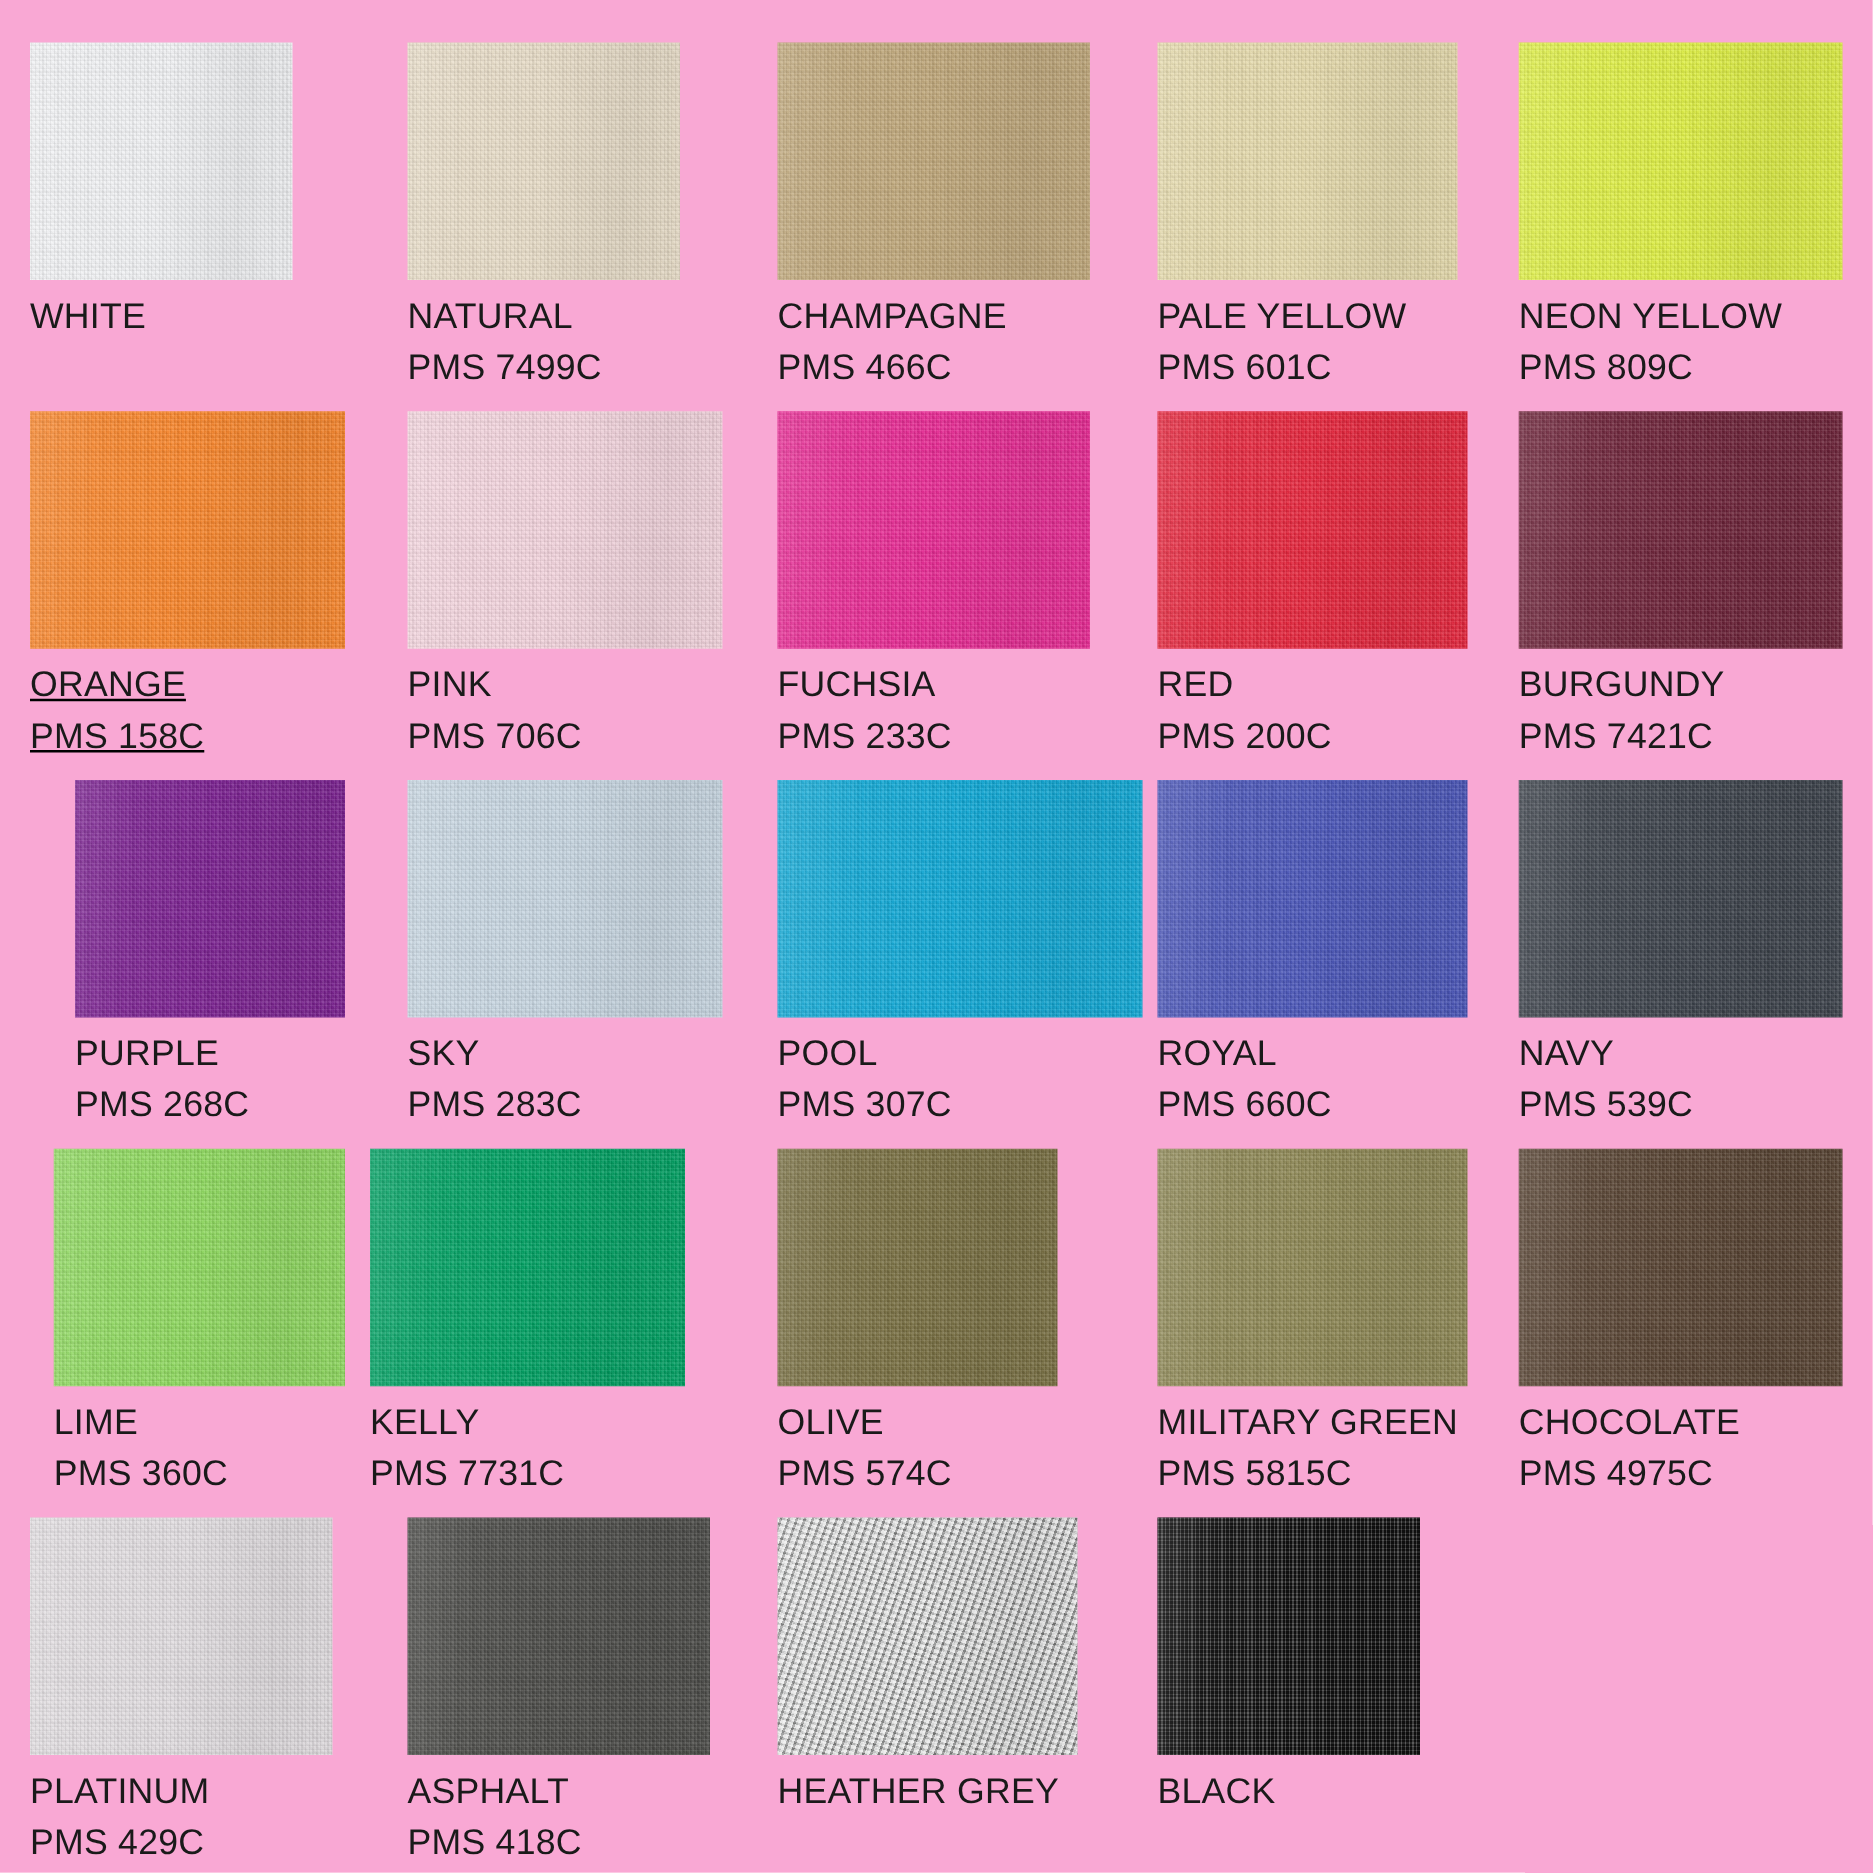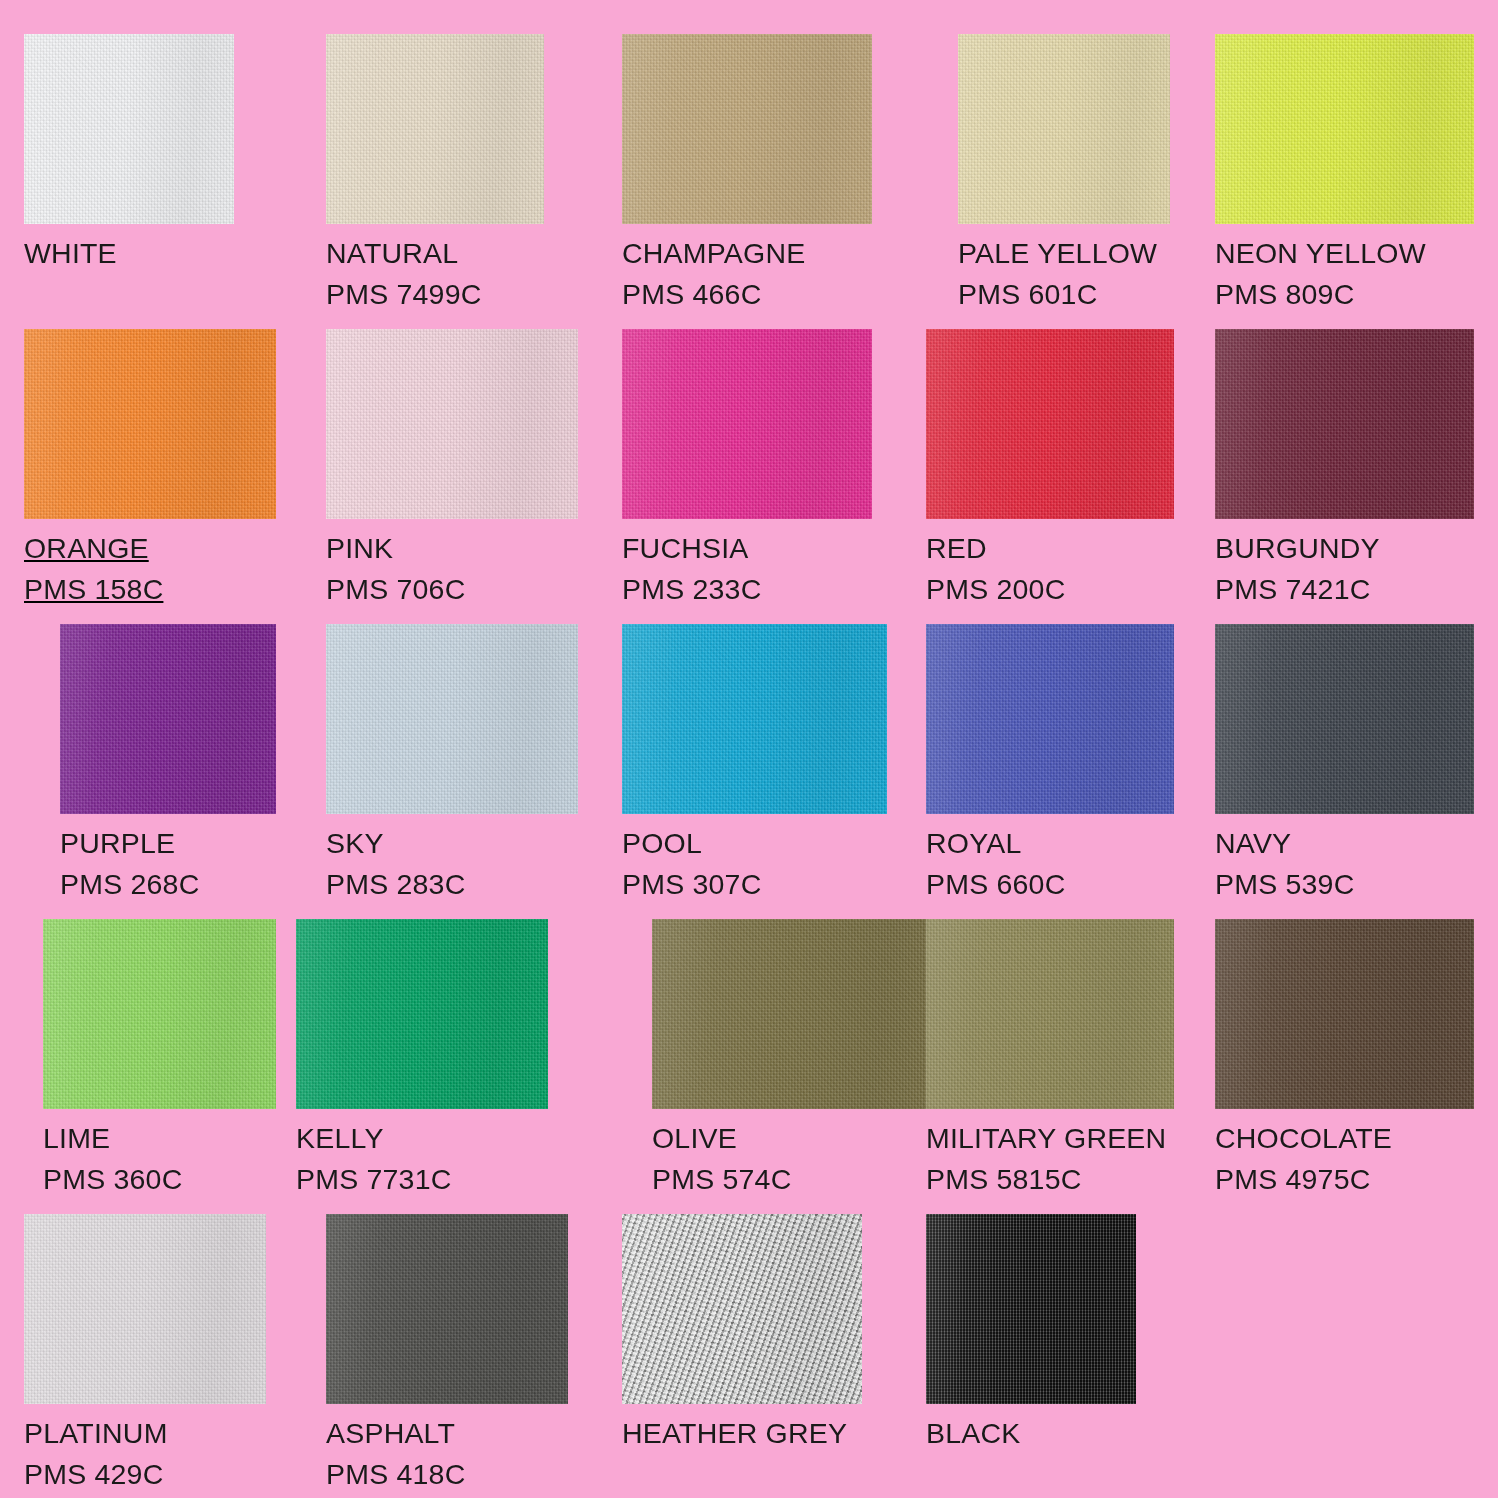--- a/index.html
+++ b/index.html
@@ -152,21 +152,21 @@
     <div class="swatch-cell" style="left: 622px; top: 34px; width: 250px;">
       <div class="swatch" style="background: rgb(191, 167, 122); height: 190px;">
         <div class="weave"></div>
         <div class="sheen"></div>
       </div>
       <div class="labels">
         <span class="color-name">CHAMPAGNE</span>
         <span class="pms-code">PMS 466C</span>
       </div>
     </div>
-    <div class="swatch-cell" style="left: 926px; top: 34px; width: 212px; margin-left: 32px;">
+    <div class="swatch-cell" style="left: 926px; top: 34px; width: 240px;">
       <div class="swatch" style="background: rgb(228, 217, 171); height: 190px;">
         <div class="weave"></div>
         <div class="sheen"></div>
       </div>
       <div class="labels">
         <span class="color-name">PALE YELLOW</span>
         <span class="pms-code">PMS 601C</span>
       </div>
     </div>
     <div class="swatch-cell" style="left: 1215px; top: 34px; width: 259px;">
@@ -242,21 +242,21 @@
     <div class="swatch-cell" style="left: 326px; top: 624px; width: 252px;">
       <div class="swatch" style="background: rgb(199, 214, 225); height: 190px;">
         <div class="weave"></div>
         <div class="sheen"></div>
       </div>
       <div class="labels">
         <span class="color-name">SKY</span>
         <span class="pms-code">PMS 283C</span>
       </div>
     </div>
-    <div class="swatch-cell" style="left: 622px; top: 624px; width: 265px;">
+    <div class="swatch-cell" style="left: 622px; top: 624px; width: 292px;">
       <div class="swatch" style="background: rgb(16, 168, 213); height: 190px;">
         <div class="weave"></div>
         <div class="sheen"></div>
       </div>
       <div class="labels">
         <span class="color-name">POOL</span>
         <span class="pms-code">PMS 307C</span>
       </div>
     </div>
     <div class="swatch-cell" style="left: 926px; top: 624px; width: 248px;">
@@ -292,21 +292,21 @@
     <div class="swatch-cell" style="left: 296px; top: 919px; width: 252px;">
       <div class="swatch" style="background: rgb(0, 160, 98); height: 190px;">
         <div class="weave"></div>
         <div class="sheen"></div>
       </div>
       <div class="labels">
         <span class="color-name">KELLY</span>
         <span class="pms-code">PMS 7731C</span>
       </div>
     </div>
-    <div class="swatch-cell" style="left: 652px; top: 919px; width: 288px;">
+    <div class="swatch-cell" style="left: 622px; top: 919px; width: 224px;">
       <div class="swatch" style="background: rgb(120, 111, 66); height: 190px;">
         <div class="weave"></div>
         <div class="sheen"></div>
       </div>
       <div class="labels">
         <span class="color-name">OLIVE</span>
         <span class="pms-code">PMS 574C</span>
       </div>
     </div>
     <div class="swatch-cell" style="left: 926px; top: 919px; width: 248px;">

